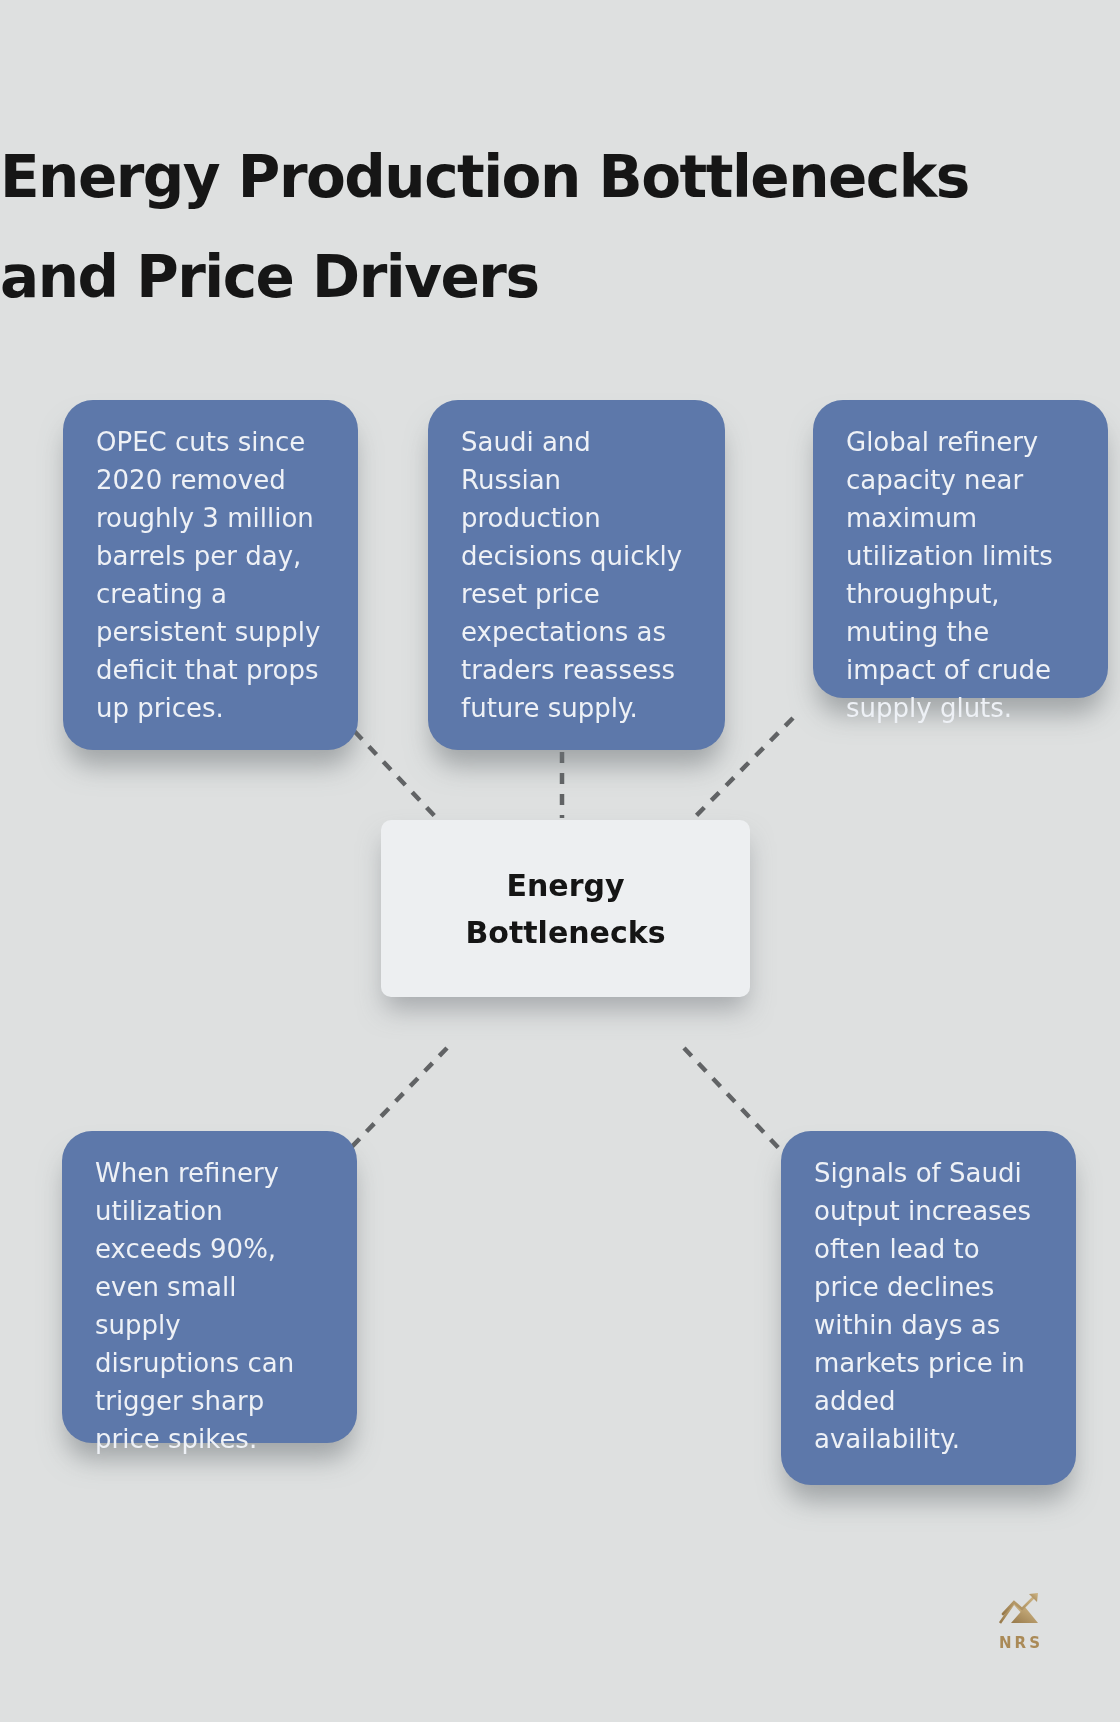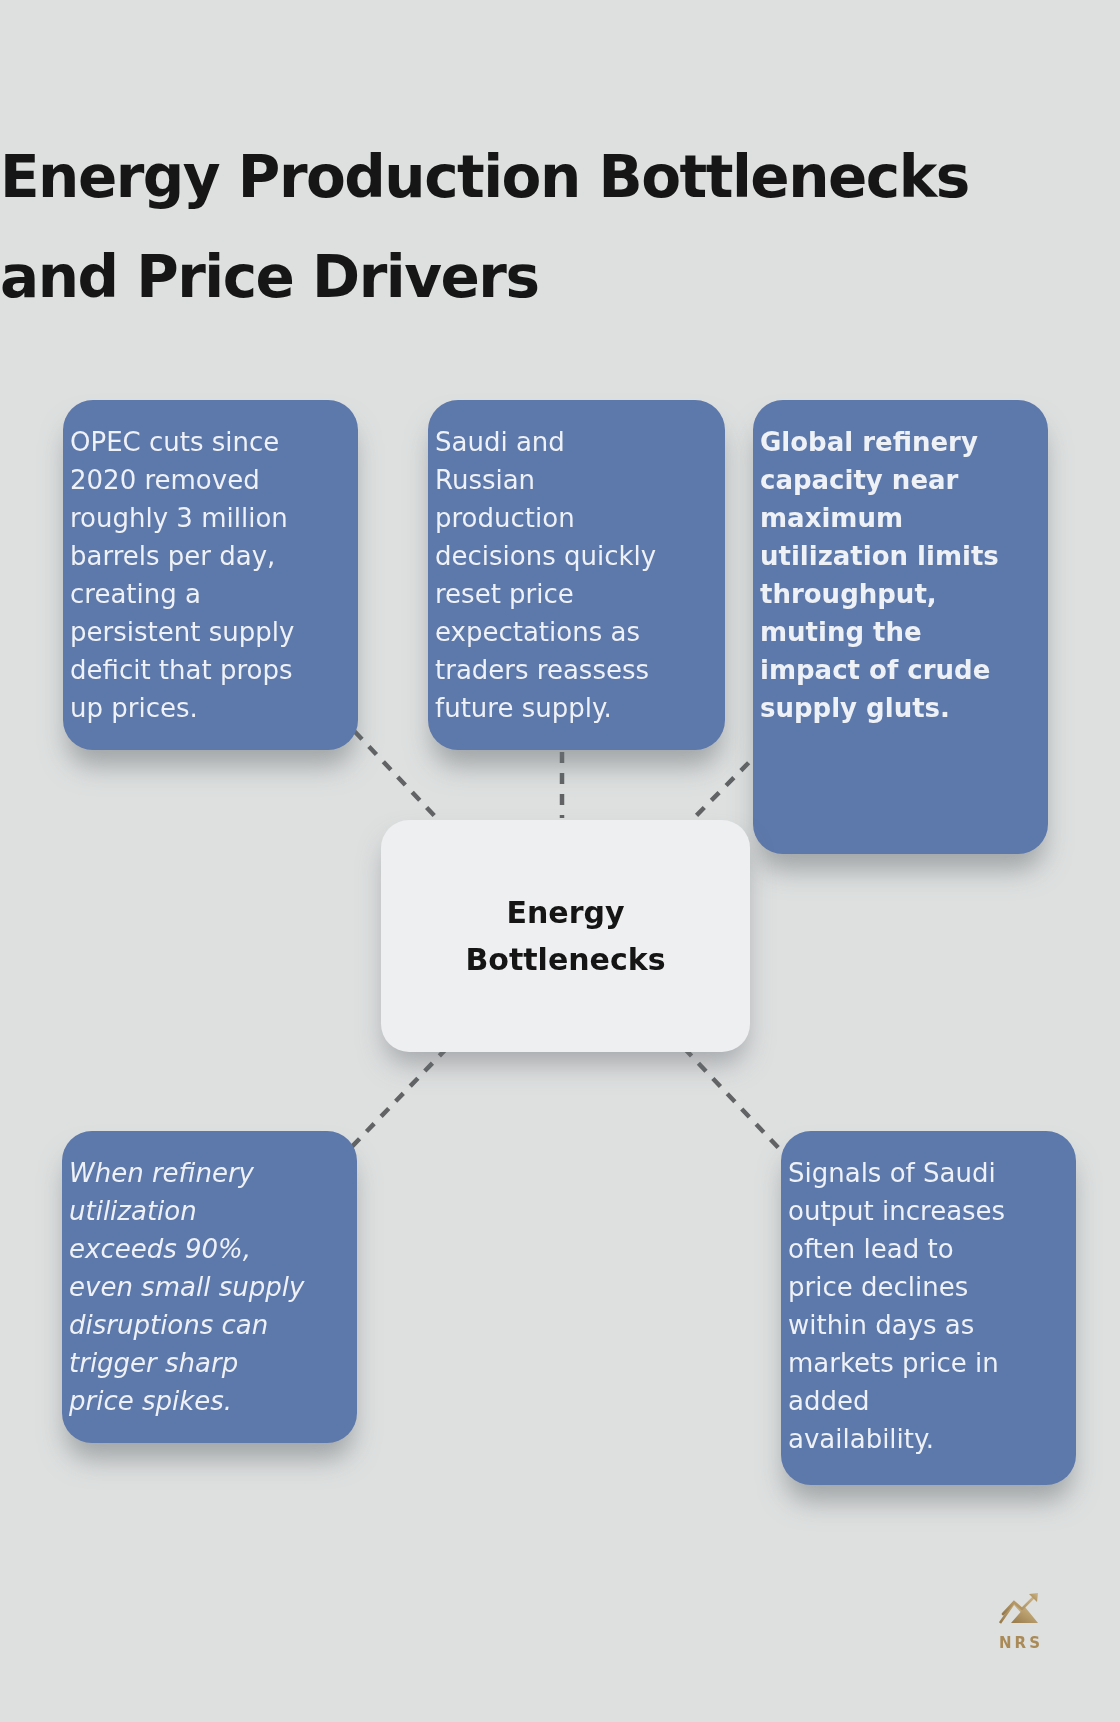--- a/index.html
+++ b/index.html
@@ -42,44 +42,44 @@
     fill: none;
     stroke-width: 4.5;
     stroke-dasharray: 11 10;
   }
   
   .node {
     position: absolute;
     background: #5d78aa;
     border-radius: 30px;
     box-sizing: border-box;
-    padding: 23px 7px;
+    padding: 23px 33px;
     box-shadow: 0 20px 26px -4px rgba(112,116,121,0.55);
   }
   .node p {
     margin: 0;
     font-size: 26px;
     line-height: 38px;
     color: #eef1f6;
     white-space: pre-line;
   }
   #node-opec    { left: 63px;  top: 400px; width: 295px; height: 350px; }
   #node-saudi   { left: 420px; top: 400px; width: 297px; height: 350px; margin-left: 8px; }
-  #node-global  { left: 753px; top: 400px; width: 295px; height: 454px; font-weight: bold; }
-  #node-util    { left: 62px;  top: 1131px; width: 295px; height: 312px; font-style: italic; }
+  #node-global  { left: 813px; top: 400px; width: 295px; height: 298px; }
+  #node-util    { left: 62px;  top: 1131px; width: 295px; height: 312px; }
   #node-signals { left: 781px; top: 1131px; width: 295px; height: 354px; }
   
   #center-node {
     position: absolute;
     left: 381px;
     top: 820px;
     width: 369px;
-    height: 232px;
+    height: 177px;
     background: #edeff1;
-    border-radius: 28px;
+    border-radius: 10px;
     box-shadow: 0 16px 26px -4px rgba(112,116,121,0.5);
     display: flex;
     align-items: center;
     justify-content: center;
   }
   #center-node .center-label {
     font-size: 30px;
     font-weight: 700;
     line-height: 47px;
     color: #151515;

